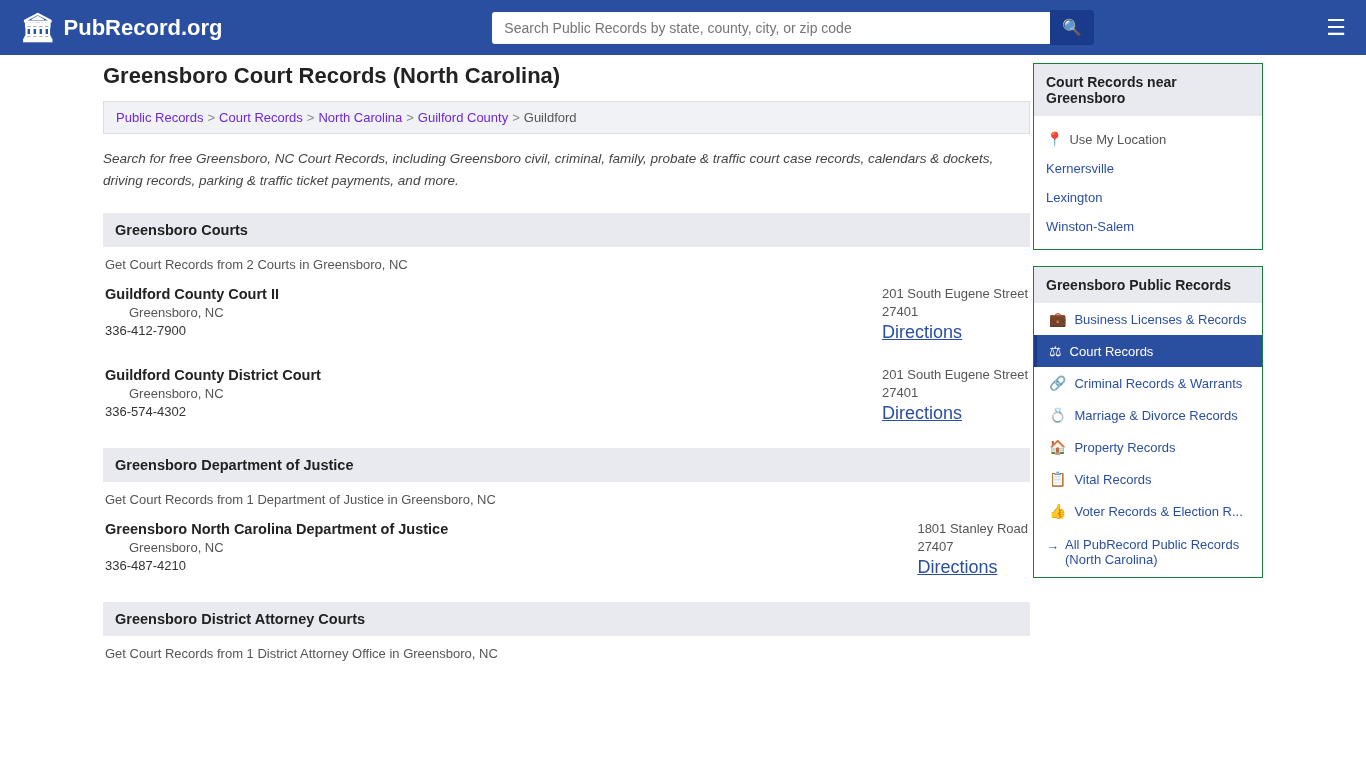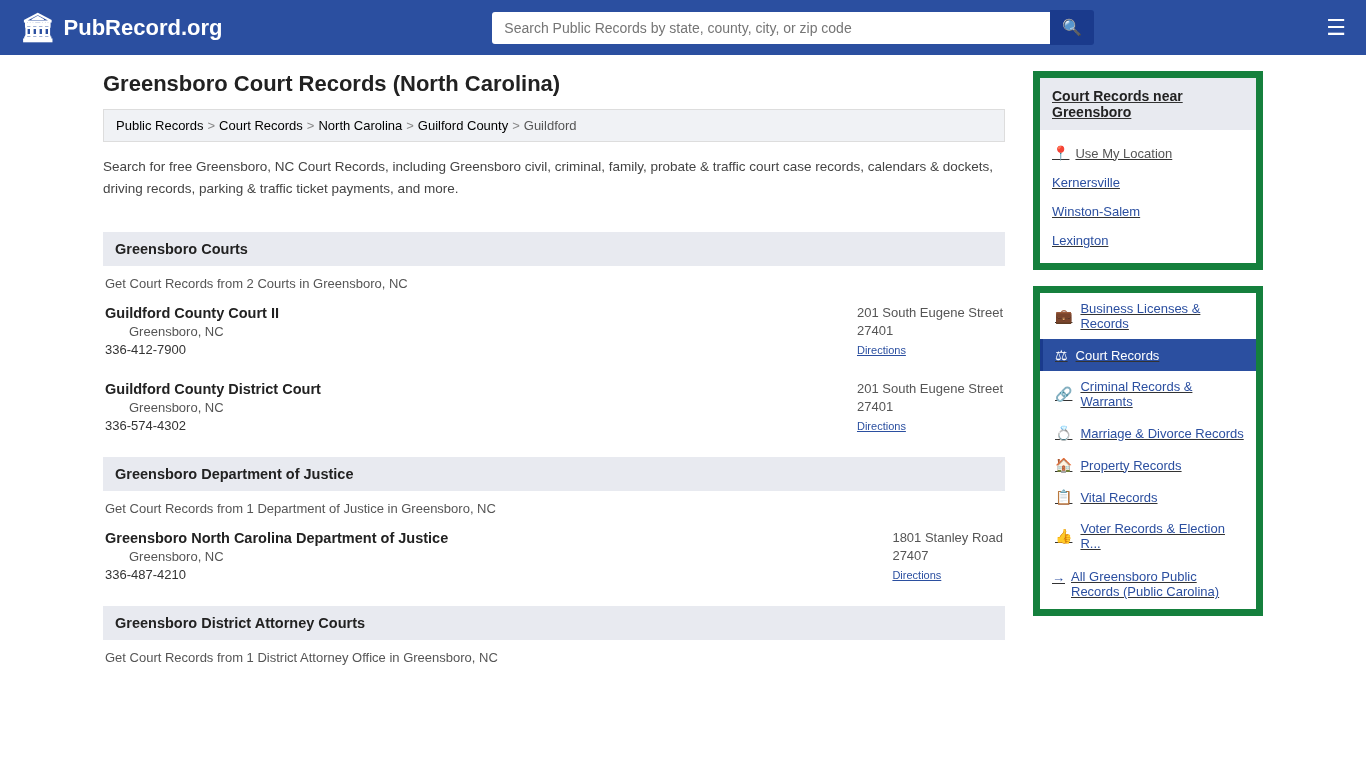--- a/index.html
+++ b/index.html
@@ -54,23 +54,23 @@
       color: #fff;
       font-size: 22px;
       cursor: pointer;
       margin-left: 10px;
     }
 
     
     .container {
       max-width: 1200px;
       margin: 0 auto;
-      padding: 16px 20px;
-      display: flex;
-      gap: 28px;
+      padding: 8px 20px;
+      display: flex;
+      gap: 3px;
     }
     .main-content {
       flex: 1;
     }
     .sidebar {
       width: 230px;
       flex-shrink: 0;
     }
 
     
@@ -88,32 +88,33 @@
       font-size: 13px;
       color: #555;
       display: flex;
       flex-wrap: wrap;
       align-items: center;
       gap: 4px;
       margin-bottom: 14px;
       border: 1px solid #ddd;
     }
     .breadcrumb a {
-      color: #000000;
+      color: #6d28d9;
       text-decoration: none;
     }
     .breadcrumb .sep { color: #888; }
     .breadcrumb .current { color: #555; }
 
     
     .description {
       font-size: 13.5px;
       color: #444;
-      margin-bottom: 33px;
+      margin-bottom: 22px;
       line-height: 1.6;
+      font-style: italic;
     }
 
     
     .section-header {
       background: #e8eaf0;
       padding: 9px 12px;
       font-weight: bold;
       font-size: 14.5px;
       color: #222;
       margin-bottom: 10px;
@@ -151,31 +152,30 @@
       font-size: 13px;
       color: #333;
     }
     .court-address { text-align: left; }
     .court-address-line {
       font-size: 13px;
       color: #555;
       margin-bottom: 3px;
     }
     .court-directions a {
-      font-size: 11px;
+      font-size: 18px;
       color: #2b4fa0;
       text-decoration: underline;
       cursor: pointer;
     }
 
     
     .sidebar-box {
-      border: 7px solid #15803d;
+      border: 1px solid #15803d;
       margin-bottom: 16px;
-      text-decoration: underline;
     }
     .sidebar-box-header {
       background: #e8eaf0;
       padding: 10px 12px;
       font-weight: bold;
       font-size: 14px;
       color: #222;
     }
     .sidebar-box-content {
       padding: 8px 0;
@@ -332,26 +332,27 @@
   <div class="sidebar">
 
     <div class="sidebar-box">
       <div class="sidebar-box-header">Court Records near Greensboro</div>
       <div class="sidebar-box-content">
         <div class="sidebar-location-item use-location">
           <span class="pin-icon">📍</span>
           <span>Use My Location</span>
         </div>
         <div class="sidebar-city">Kernersville</div>
+        <div class="sidebar-city">Lexington</div>
         <div class="sidebar-city">Winston-Salem</div>
-        <div class="sidebar-city">Lexington</div>
       </div>
     </div>
 
     <div class="sidebar-box">
+      <div class="sidebar-records-header">Greensboro Public Records</div>
       <div>
 
         <div class="sidebar-record-item">
           <span class="rec-icon">💼</span>
           <span>Business Licenses &amp; Records</span>
         </div>
 
         <div class="sidebar-record-item active">
           <span class="rec-icon">⚖</span>
           <span>Court Records</span>
@@ -377,20 +378,20 @@
           <span>Vital Records</span>
         </div>
 
         <div class="sidebar-record-item">
           <span class="rec-icon">👍</span>
           <span>Voter Records &amp; Election R...</span>
         </div>
 
         <div class="sidebar-all-link">
           <span class="arrow-icon">→</span>
-          <span>All Greensboro Public Records (Public Carolina)</span>
+          <span>All PubRecord Public Records (North Carolina)</span>
         </div>
 
       </div>
     </div>
 
   </div>
 </div>
 
 </body></html>

